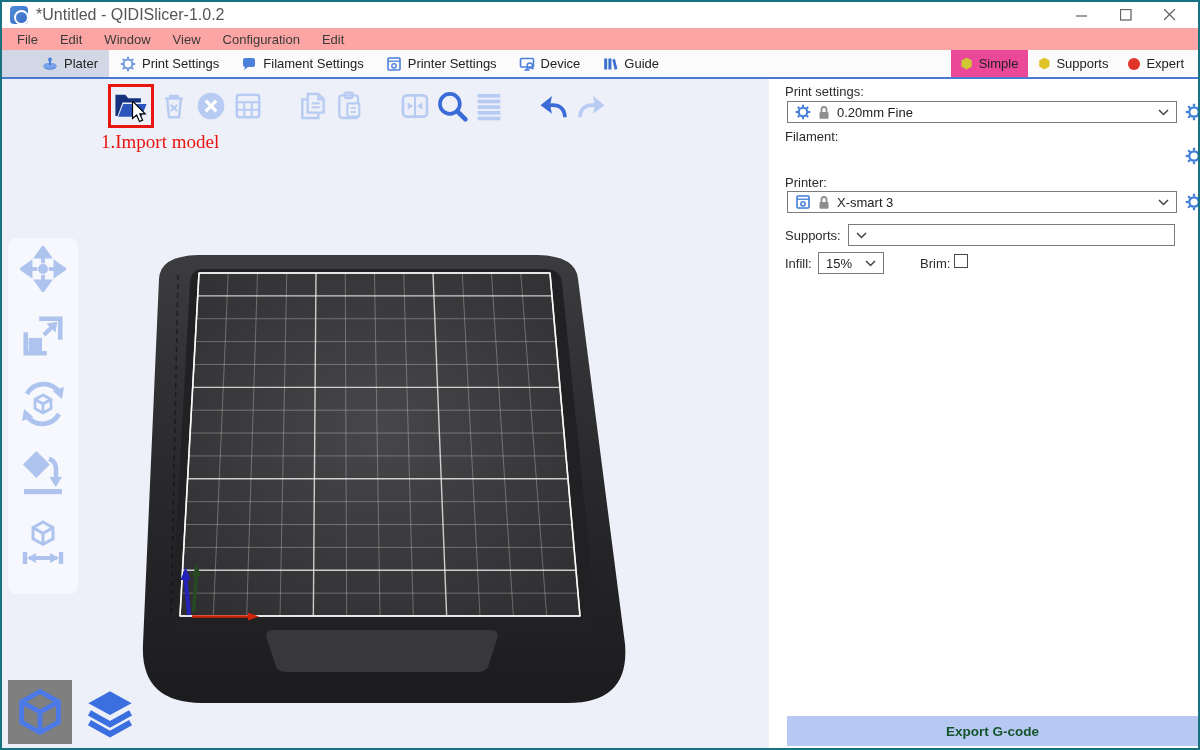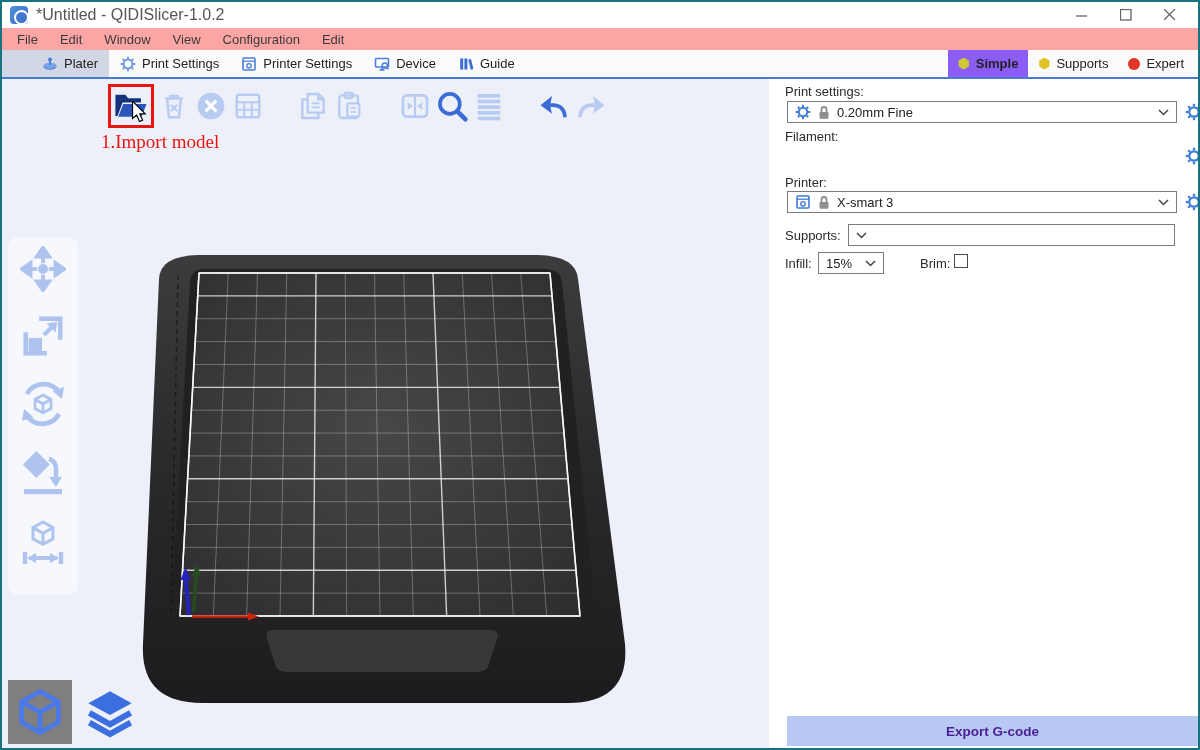--- a/index.html
+++ b/index.html
@@ -21,21 +21,21 @@
   .menubar{ height:22px; display:flex; align-items:center; padding-left:4px; background:#fca5a5; }
   .menu-item{ padding:0 11px; font-size:13px; color:#3a3a3a; }
 
   
   .tabbar{ height:29px; display:flex; align-items:stretch; background:#fbfbfc;
     border-bottom:2px solid #4a79d1; }
   .tab{ display:flex; align-items:center; gap:6px; padding:0 11px; font-size:13px; color:#222; }
   .tab.selected{ background:#d2d7e6;padding-left:40px; }
   .modes{ margin-left:auto; display:flex; align-items:stretch; padding-right:4px; }
   .mode{ display:flex; align-items:center; gap:6px; padding:0 10px; font-size:13px; color:#222; }
-  .mode.selected{ background:#8b5cf6; font-weight:bold; }
+  .mode.selected{ background:#ec4899; font-weight:normal; }
   .hex{ width:12px; height:12px; clip-path:polygon(50% 0,93% 25%,93% 75%,50% 100%,7% 75%,7% 25%); }
   .dot{ width:12px; height:12px; border-radius:50%; }
 
   
   .main{ display:flex; height:669px; }
   .viewport{ width:767px; position:relative; background:#edf0f8; overflow:hidden;font-family:Liberation Serif, serif; }
   .sidepanel{ flex:1; position:relative; background:#fff; font-size:13px; }
 
   
   .top-toolbar{ position:absolute; left:106px; top:4px; display:flex; align-items:center; height:46px; }
@@ -61,21 +61,21 @@
   
   .plabel{ position:absolute; left:16px; color:#2b2b2b; }
   .combo{ position:absolute; left:18px; width:390px; height:22px; border:1px solid #7b7b7b;
     background:#fff; display:flex; align-items:center; padding:0 7px; gap:7px; }
   .combo .val{ color:#222; flex:1; white-space:nowrap; overflow:hidden; }
   .chev{ flex:none; }
   .gearbtn{ position:absolute; left:416px; width:18px; height:18px; }
   .swatch{ width:21px; height:14px; background:#d8ca33; border:1px solid #8b8b4a; flex:none; }
   .checkbox{ position:absolute; width:14px; height:14px; border:1px solid #4a4a4a; background:#fff; }
   .exportbtn{ position:absolute; left:18px; right:0; top:637px; height:30px; background:#b7c9f2;
-    color:#4c1d95; font-weight:bold; font-size:13.5px; display:flex; align-items:center;
+    color:#14532d; font-weight:bold; font-size:13.5px; display:flex; align-items:center;
     justify-content:center; border:none; }
 </style>
 </head>
 <body>
 
 <div class="window">
 
   <div class="titlebar">
     <div class="appicon"></div>
     <span class="title-text">*Untitled - QIDISlicer-1.0.2</span>
@@ -125,20 +125,26 @@
             <line x1="11.54" y1="11.54" x2="13.16" y2="13.16"></line>
           <line x1="8" y1="13" x2="8" y2="15.3"></line>
             <line x1="4.46" y1="11.54" x2="2.84" y2="13.16"></line>
           <line x1="3" y1="8" x2="0.7" y2="8"></line>
             <line x1="4.46" y1="4.46" x2="2.84" y2="2.84"></line>
           <line x1="8" y1="3" x2="8" y2="0.7"></line>
             <line x1="11.54" y1="4.46" x2="13.16" y2="2.84"></line>
         </g>
       </svg>
       <span>Print Settings</span>
+    </div>
+    <div class="tab">
+      <svg width="16" height="16" viewBox="0 0 16 16">
+        <path d="M2 4 q0-2 2-2 h8 q2 0 2 2 v5 q0 2 -2 2 H7 L3 14 L4 11 q-2 0 -2-2 Z" fill="#4d7fdd"></path>
+      </svg>
+      <span>Filament Settings</span>
     </div>
     <div class="tab">
       <svg width="16" height="16" viewBox="0 0 16 16">
         <rect x="2" y="2" width="12" height="12" rx="1" fill="none" stroke="#4d7fdd" stroke-width="1.6"></rect>
         <line x1="2" y1="5.2" x2="14" y2="5.2" stroke="#4d7fdd" stroke-width="1.3"></line>
         <circle cx="8" cy="9.8" r="2.2" fill="none" stroke="#4d7fdd" stroke-width="1.4"></circle>
       </svg>
       <span>Printer Settings</span>
     </div>
     <div class="tab">

